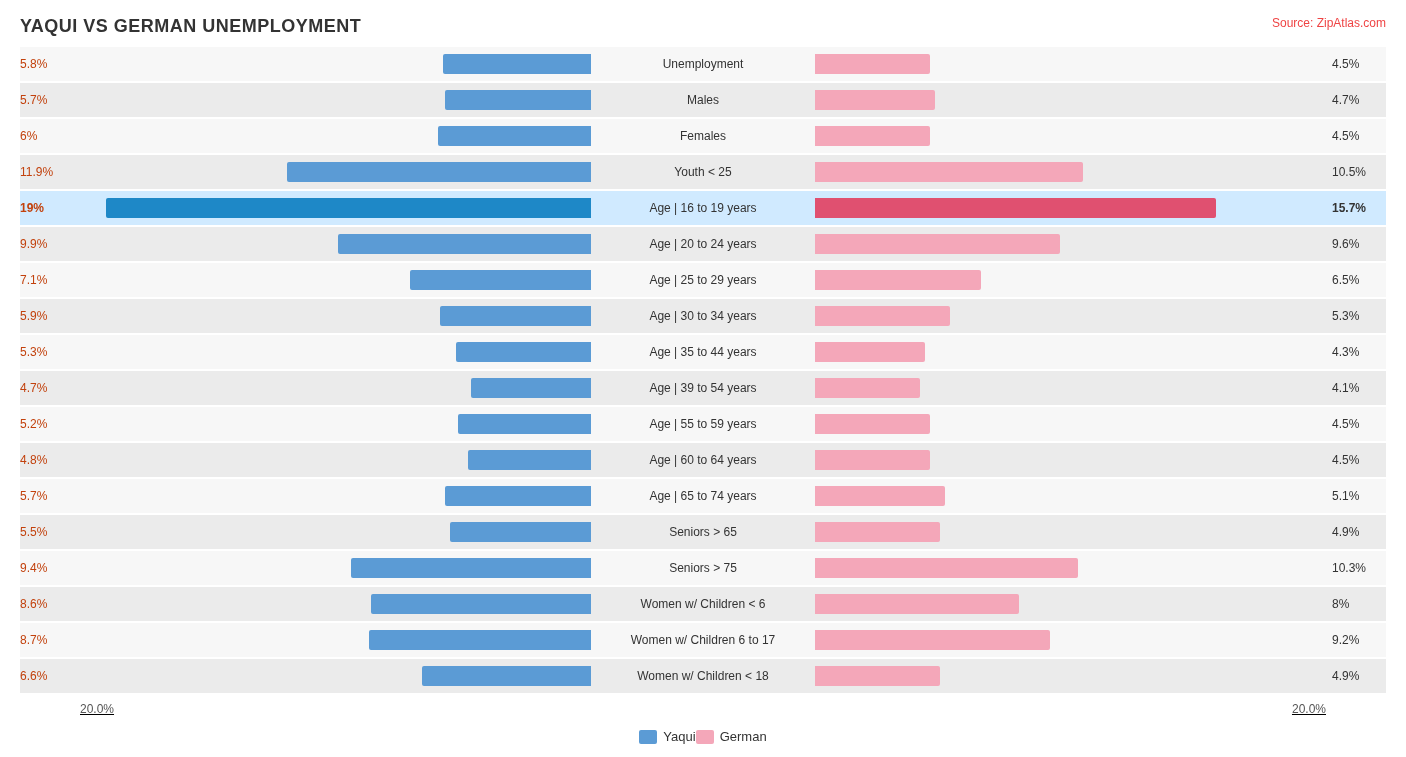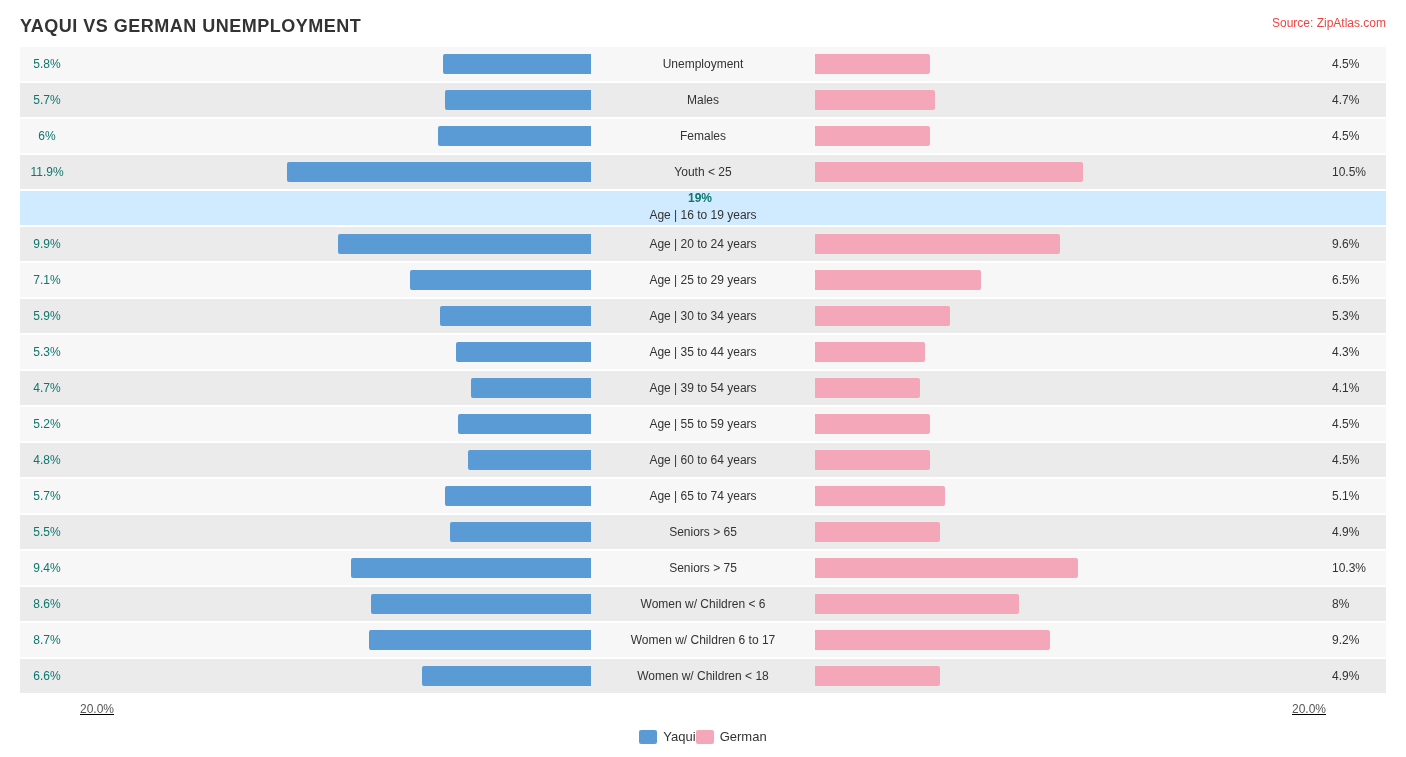--- a/index.html
+++ b/index.html
@@ -44,28 +44,27 @@
     }
     .bar-row:nth-child(odd) {
       background-color: #f7f7f7;
     }
     .bar-row:nth-child(even) {
       background-color: #ebebeb;
     }
     
     .bar-row.active-row {
       background-color: #d0eaff;
-      flex-direction: column;
     }
 
     .left-val {
       width: 60px;
-      text-align: center;
-      font-size: 12px;
-      color: #0f766e;
+      text-align: left;
+      font-size: 12px;
+      color: #c2410c;
       padding-right: 6px;
       flex-shrink: 0;
     }
     .right-val {
       width: 60px;
       text-align: left;
       font-size: 12px;
       color: #333;
       padding-left: 6px;
       flex-shrink: 0;

